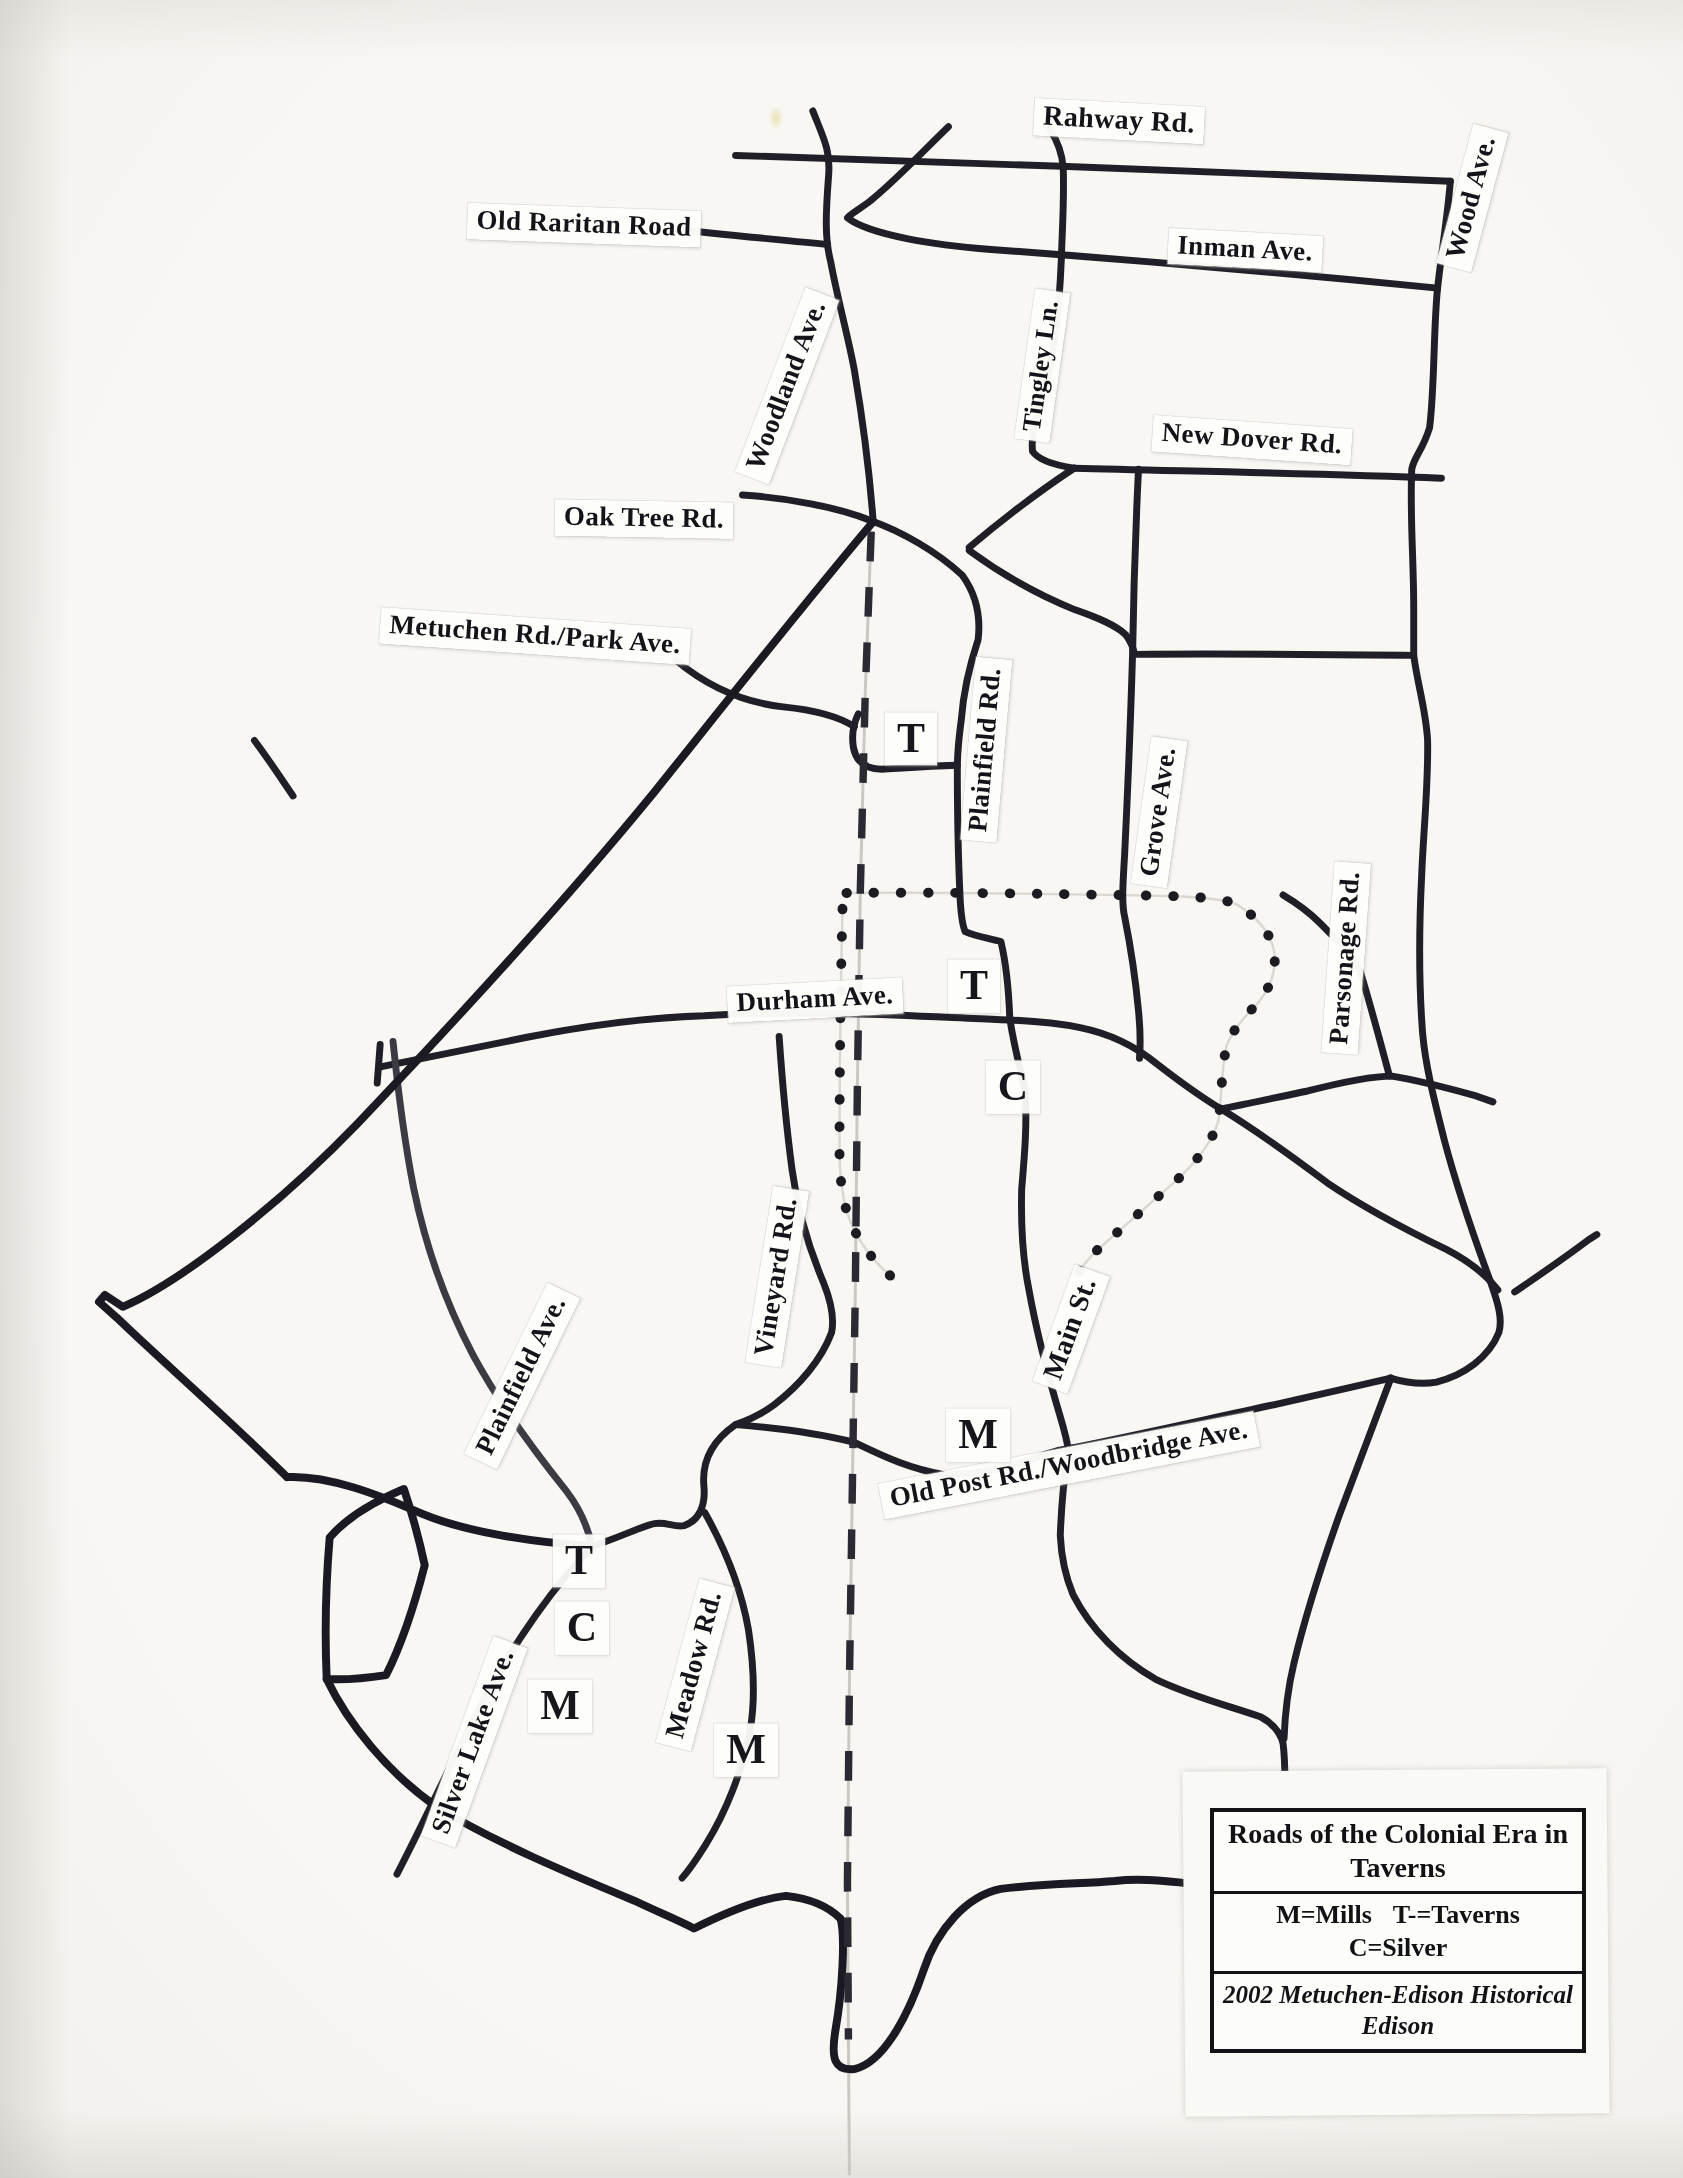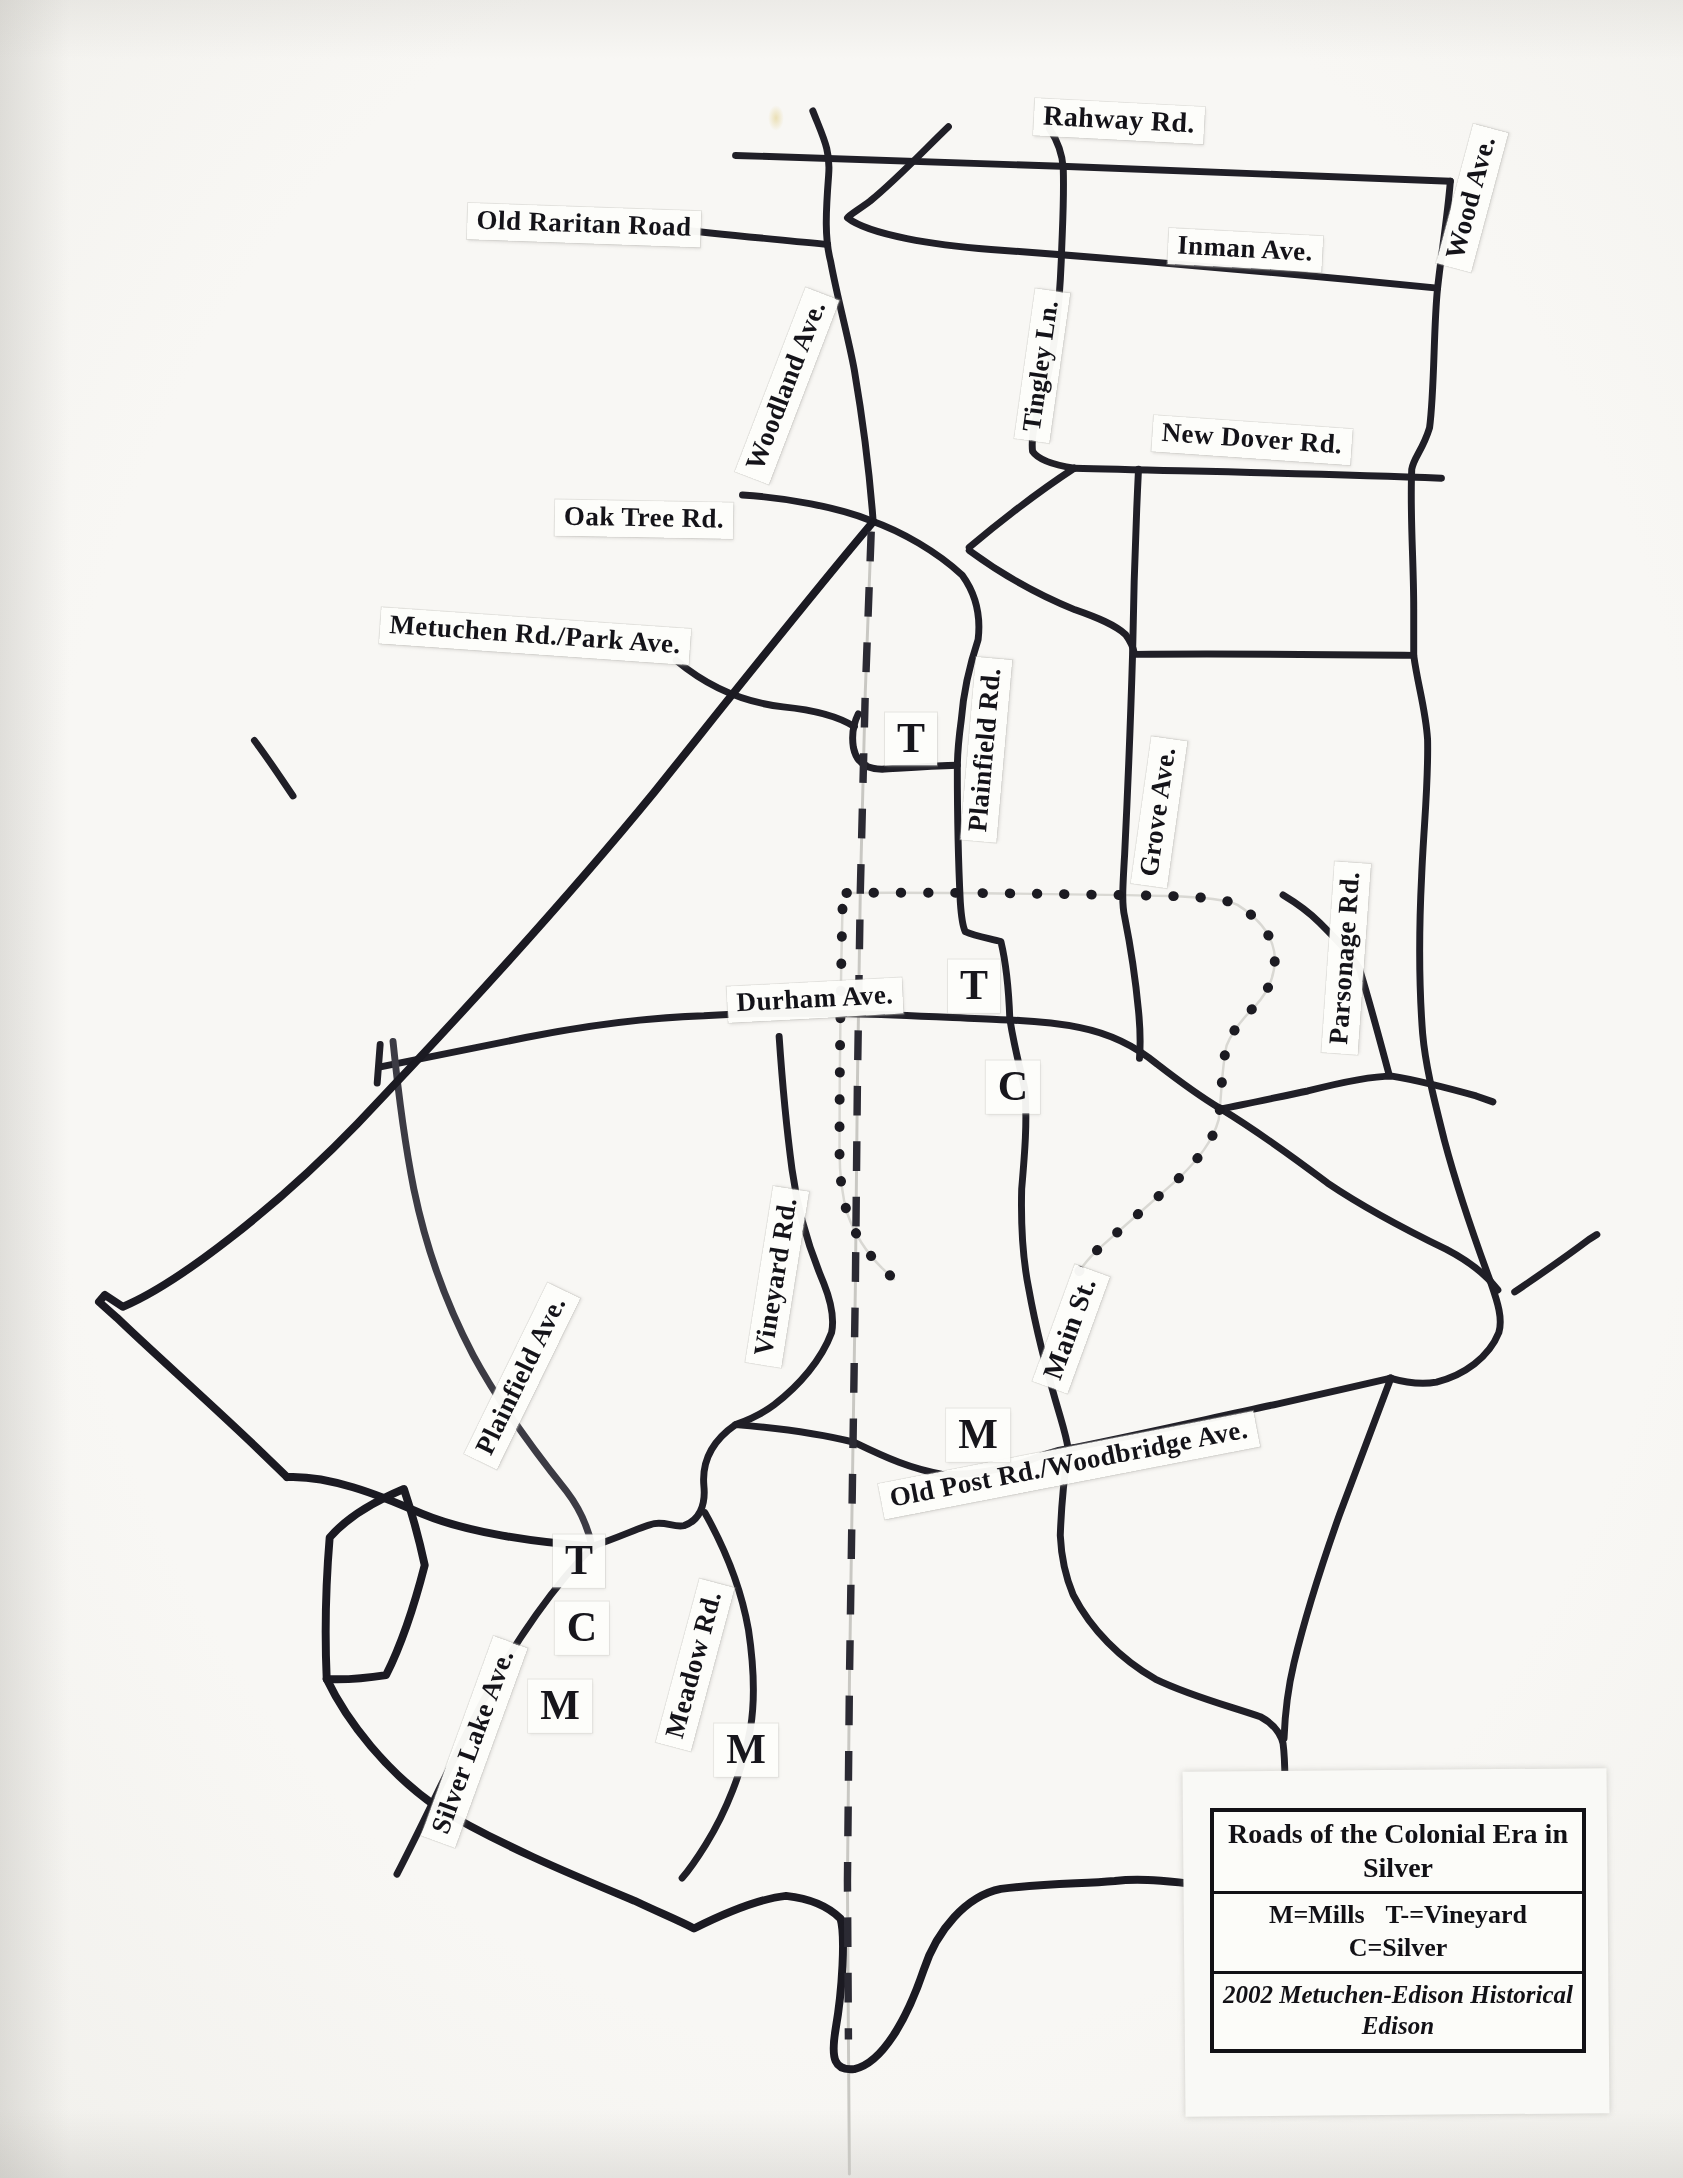--- a/index.html
+++ b/index.html
@@ -128,26 +128,26 @@
       <div class="marker-chip" style="left: 579px; top: 1561px;">T</div>
       <div class="marker-chip" style="left: 582px; top: 1628px;">C</div>
       <div class="marker-chip" style="left: 560px; top: 1706px;">M</div>
       <div class="marker-chip" style="left: 746px; top: 1750px;">M</div>
     </div>
 
   <div class="legend-backing"></div>
   <div class="legend">
     <div class="lg-row lg-title">
       <span>Roads of the Colonial Era in</span><br>
-      <span>Silver</span>
+      <span>Taverns</span>
     </div>
     <div class="lg-row lg-key">
       <div class="lg-key-line1">
         <span>M=Mills</span>
-        <span>T-=Vineyard</span>
+        <span>T-=Taverns</span>
       </div>
       <div>C=Silver</div>
     </div>
     <div class="lg-row lg-credit">
       <span>2002 Metuchen-Edison Historical</span><br>
       <span>Edison</span>
     </div>
   </div>
 </div>
 

